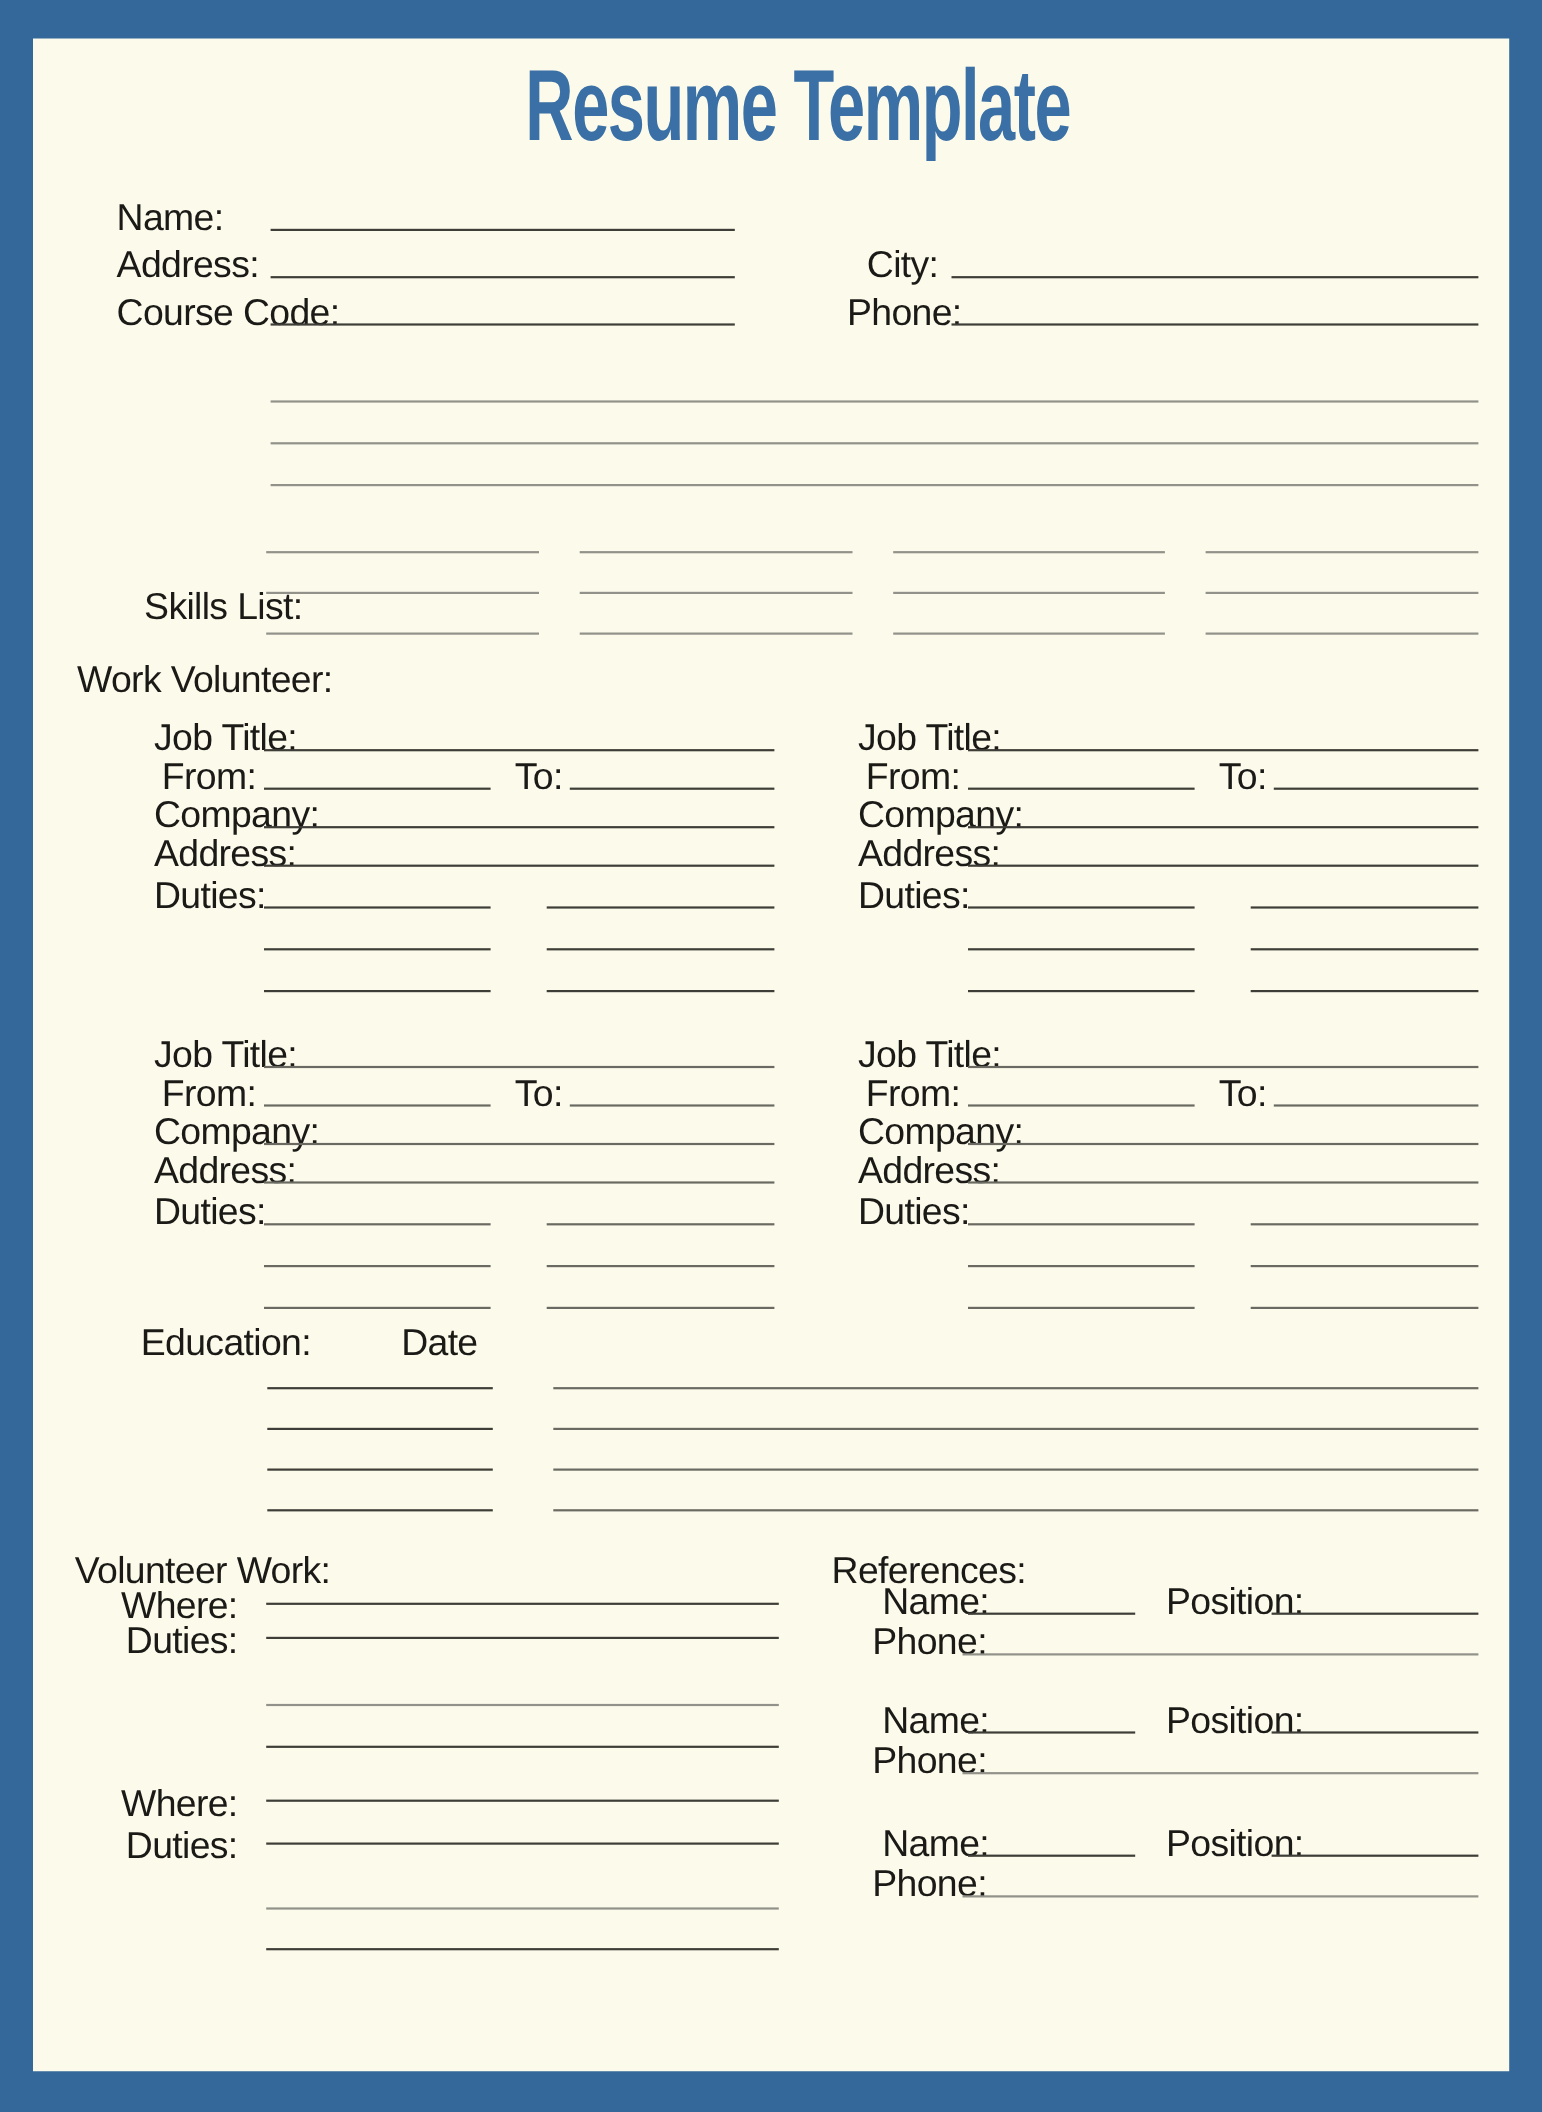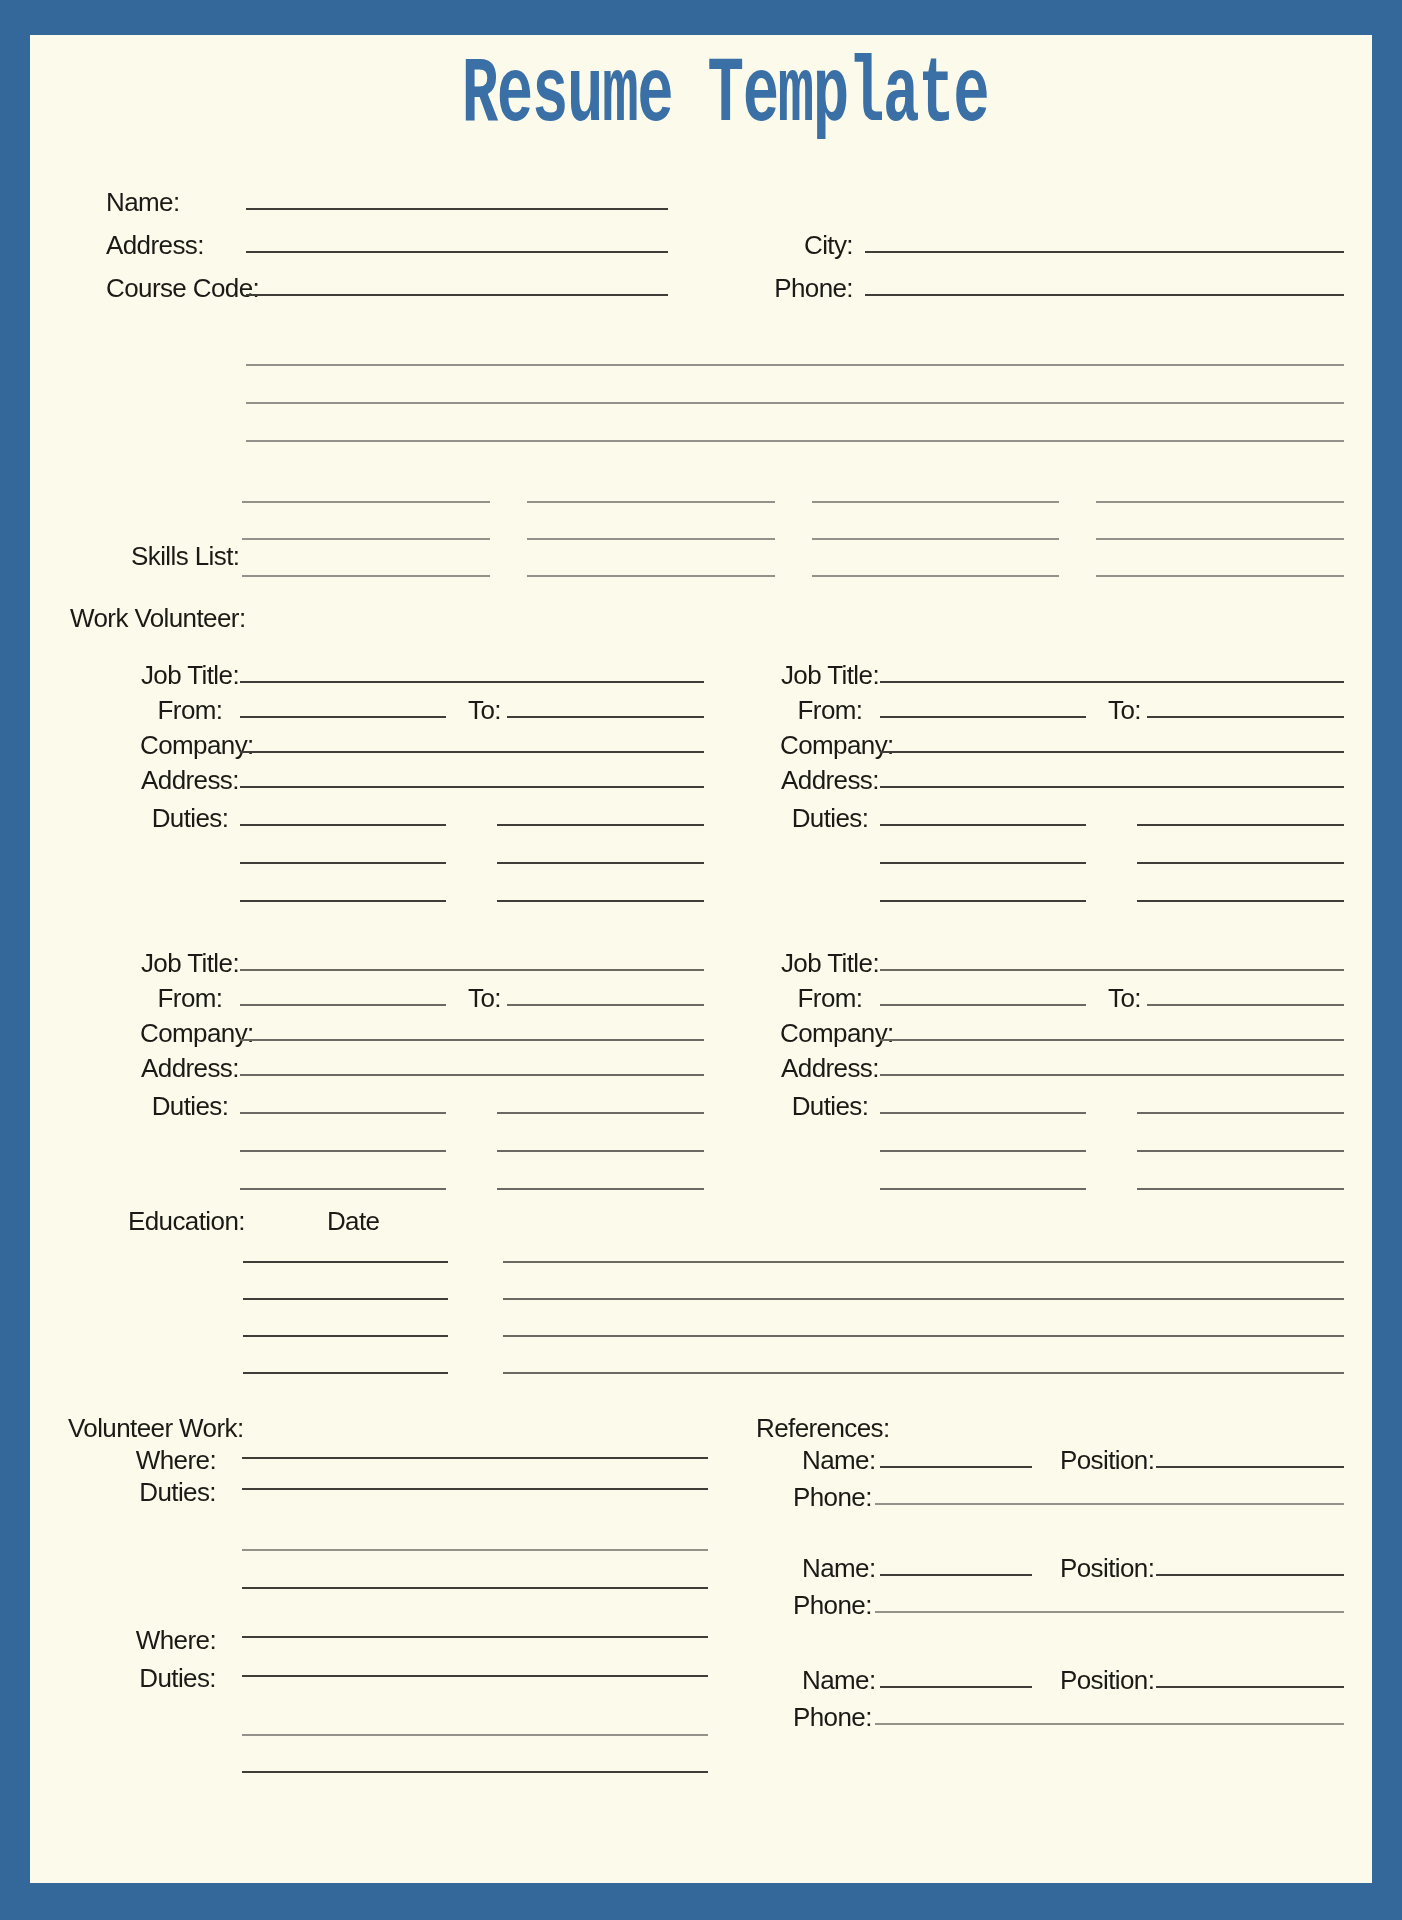--- a/index.html
+++ b/index.html
@@ -16,28 +16,28 @@
   body{font-family:"Liberation Sans", sans-serif;color:var(--text);overflow:hidden;}
   .frame{
     width:1402px;height:1920px;
     border:30px solid var(--border);
     border-top-width:35px;border-bottom-width:37px;
     background:var(--background);
   }
   .content{padding:0 28px 0 76px;height:100%;}
 
   
-  .title-wrap{margin-top:15px;height:92px;display:flex;justify-content:center;align-items:center;font-family:Liberation Mono, monospace;}
+  .title-wrap{margin-top:15px;height:92px;display:flex;justify-content:center;align-items:center;}
   .title{
     font-size:92px;line-height:92px;font-weight:700;color:var(--title);
     letter-spacing:-2px;transform:scaleX(.66);transform-origin:center;white-space:nowrap;
   }
 
   
-  .lbl{font-size:26px;line-height:1;letter-spacing:-.6px;white-space:nowrap;}
+  .lbl{font-size:34px;line-height:1;letter-spacing:-.6px;white-space:nowrap;}
   .line{border-bottom:2px solid var(--line-dark);margin-bottom:5px;flex:1;height:0;}
   .line.lt{border-color:var(--line-light);}
 
   
   .personal{margin-top:30px;}
   .p-row{display:flex;height:43px;align-items:flex-end;}
   .p-left{width:562px;display:flex;align-items:flex-end;}
   .p-label{width:140px;flex:none;}
   .p-right{flex:1;display:flex;align-items:flex-end;padding-left:102px;}
   .p-rlabel{width:95px;flex:none;text-align:right;padding-right:12px;}

